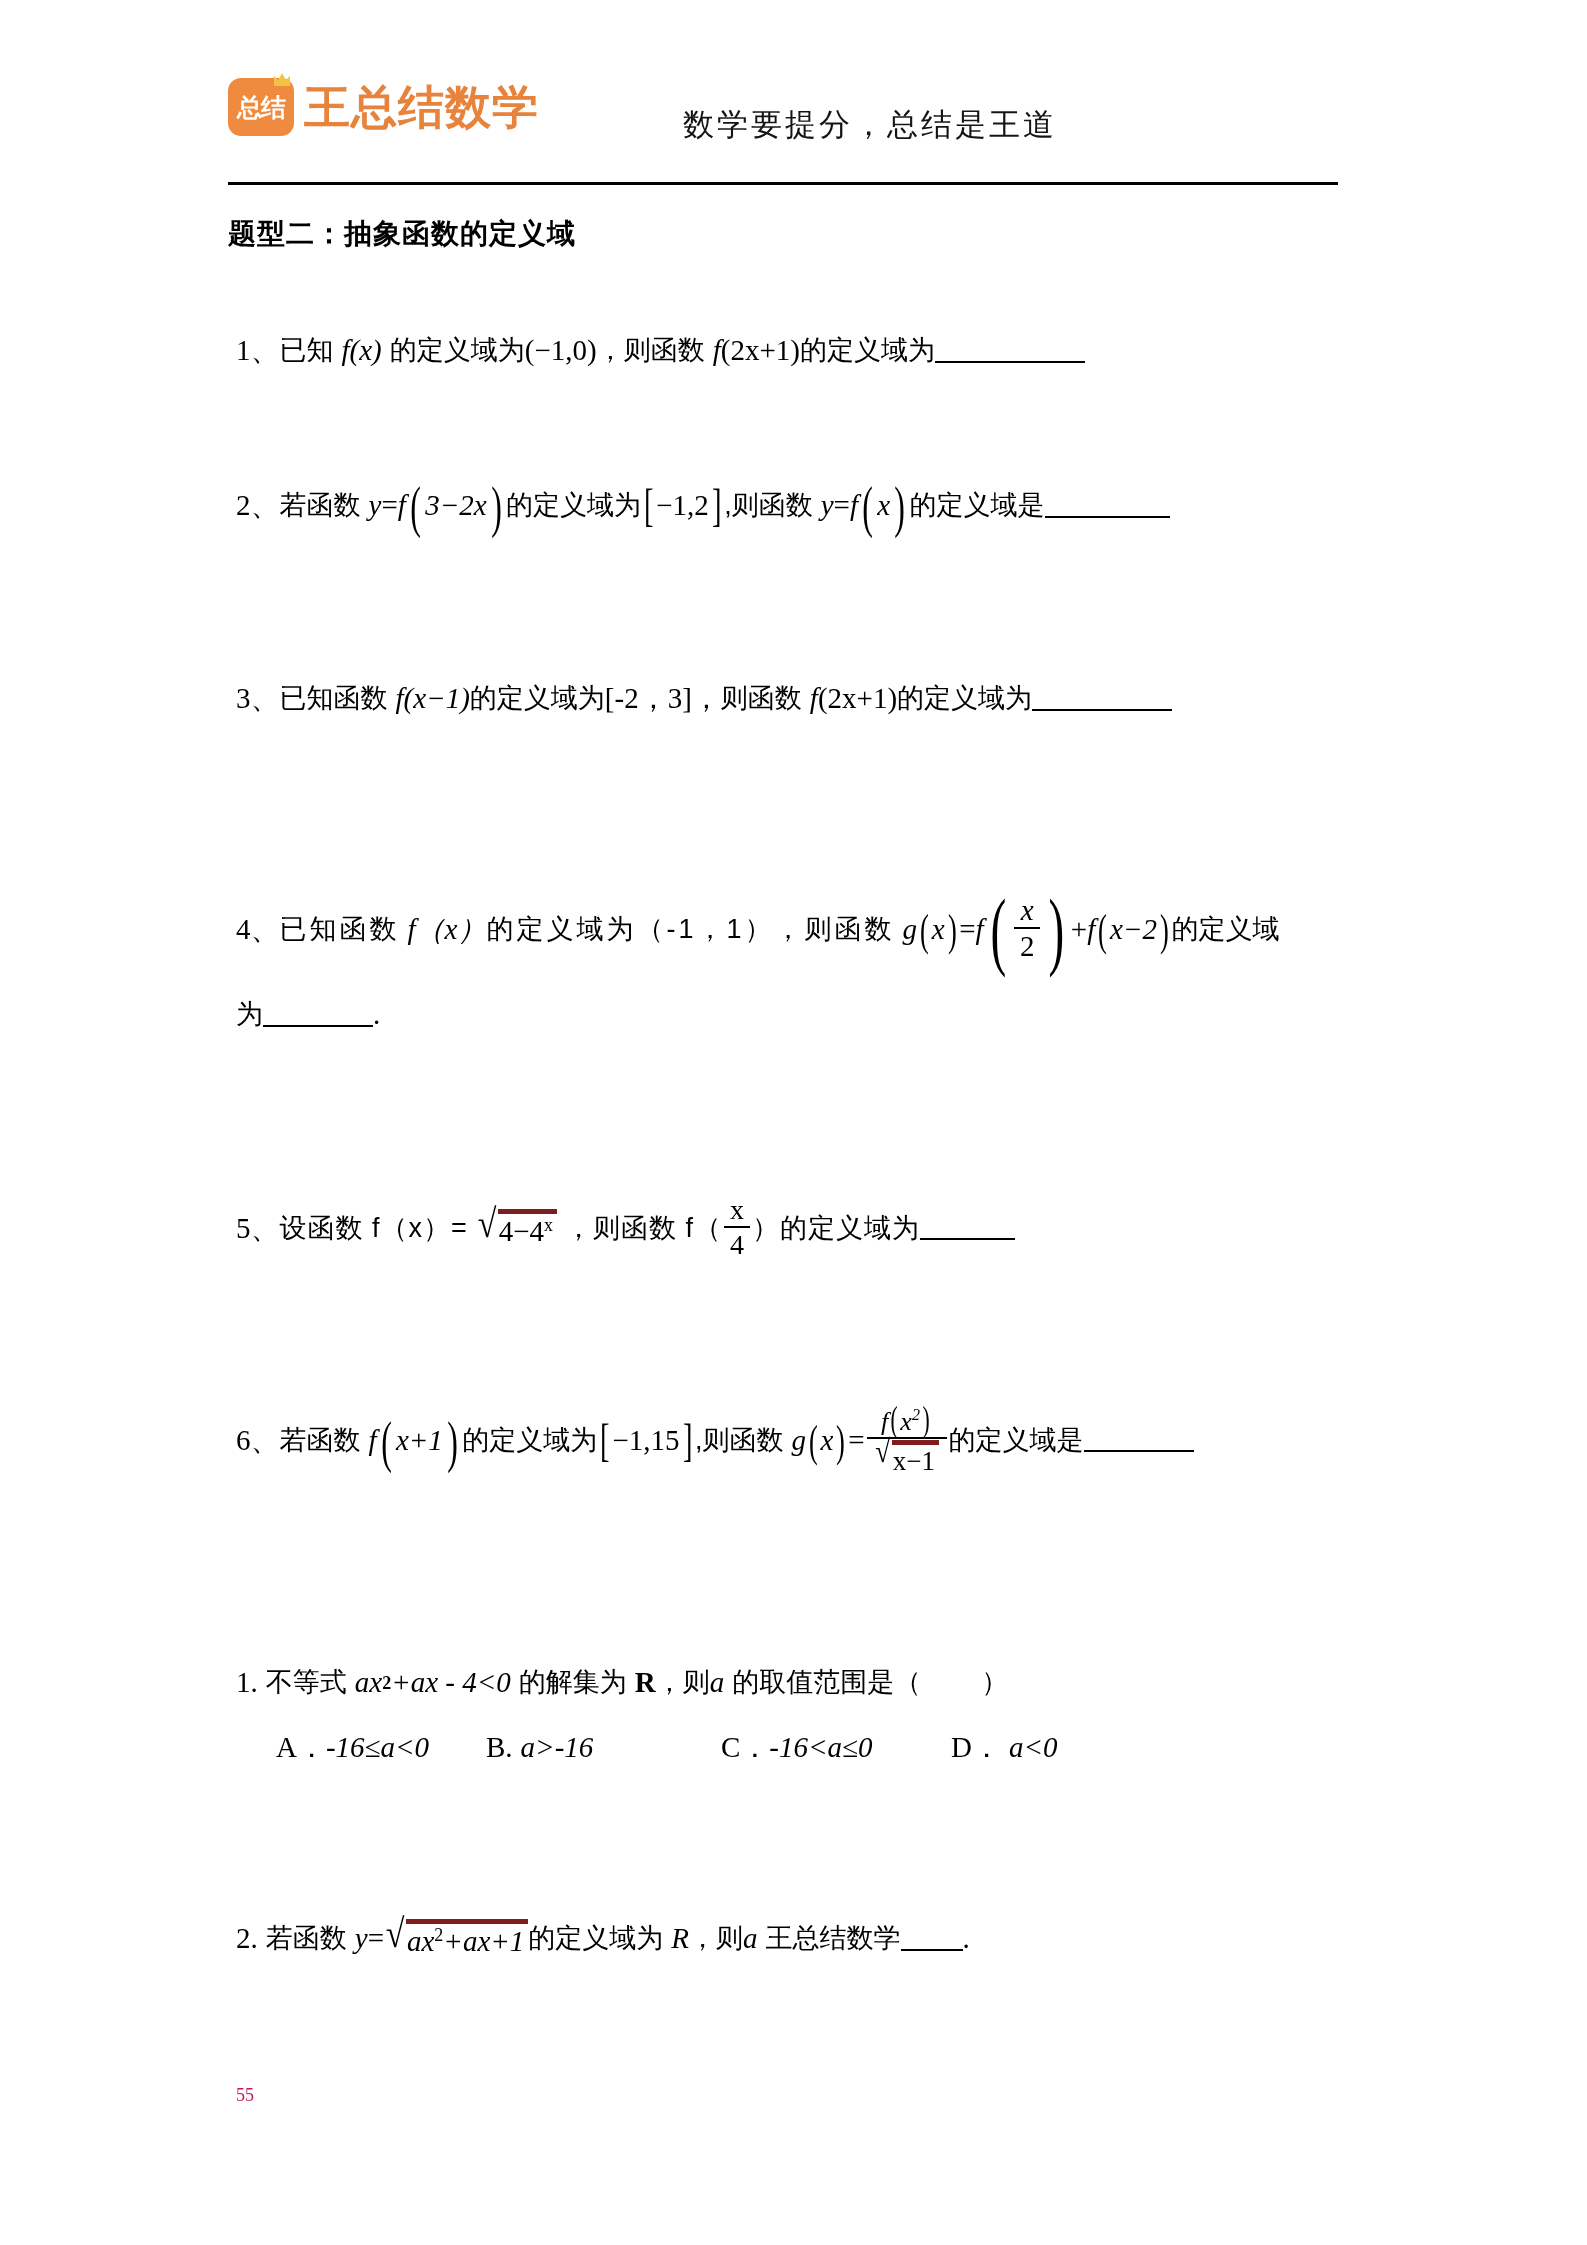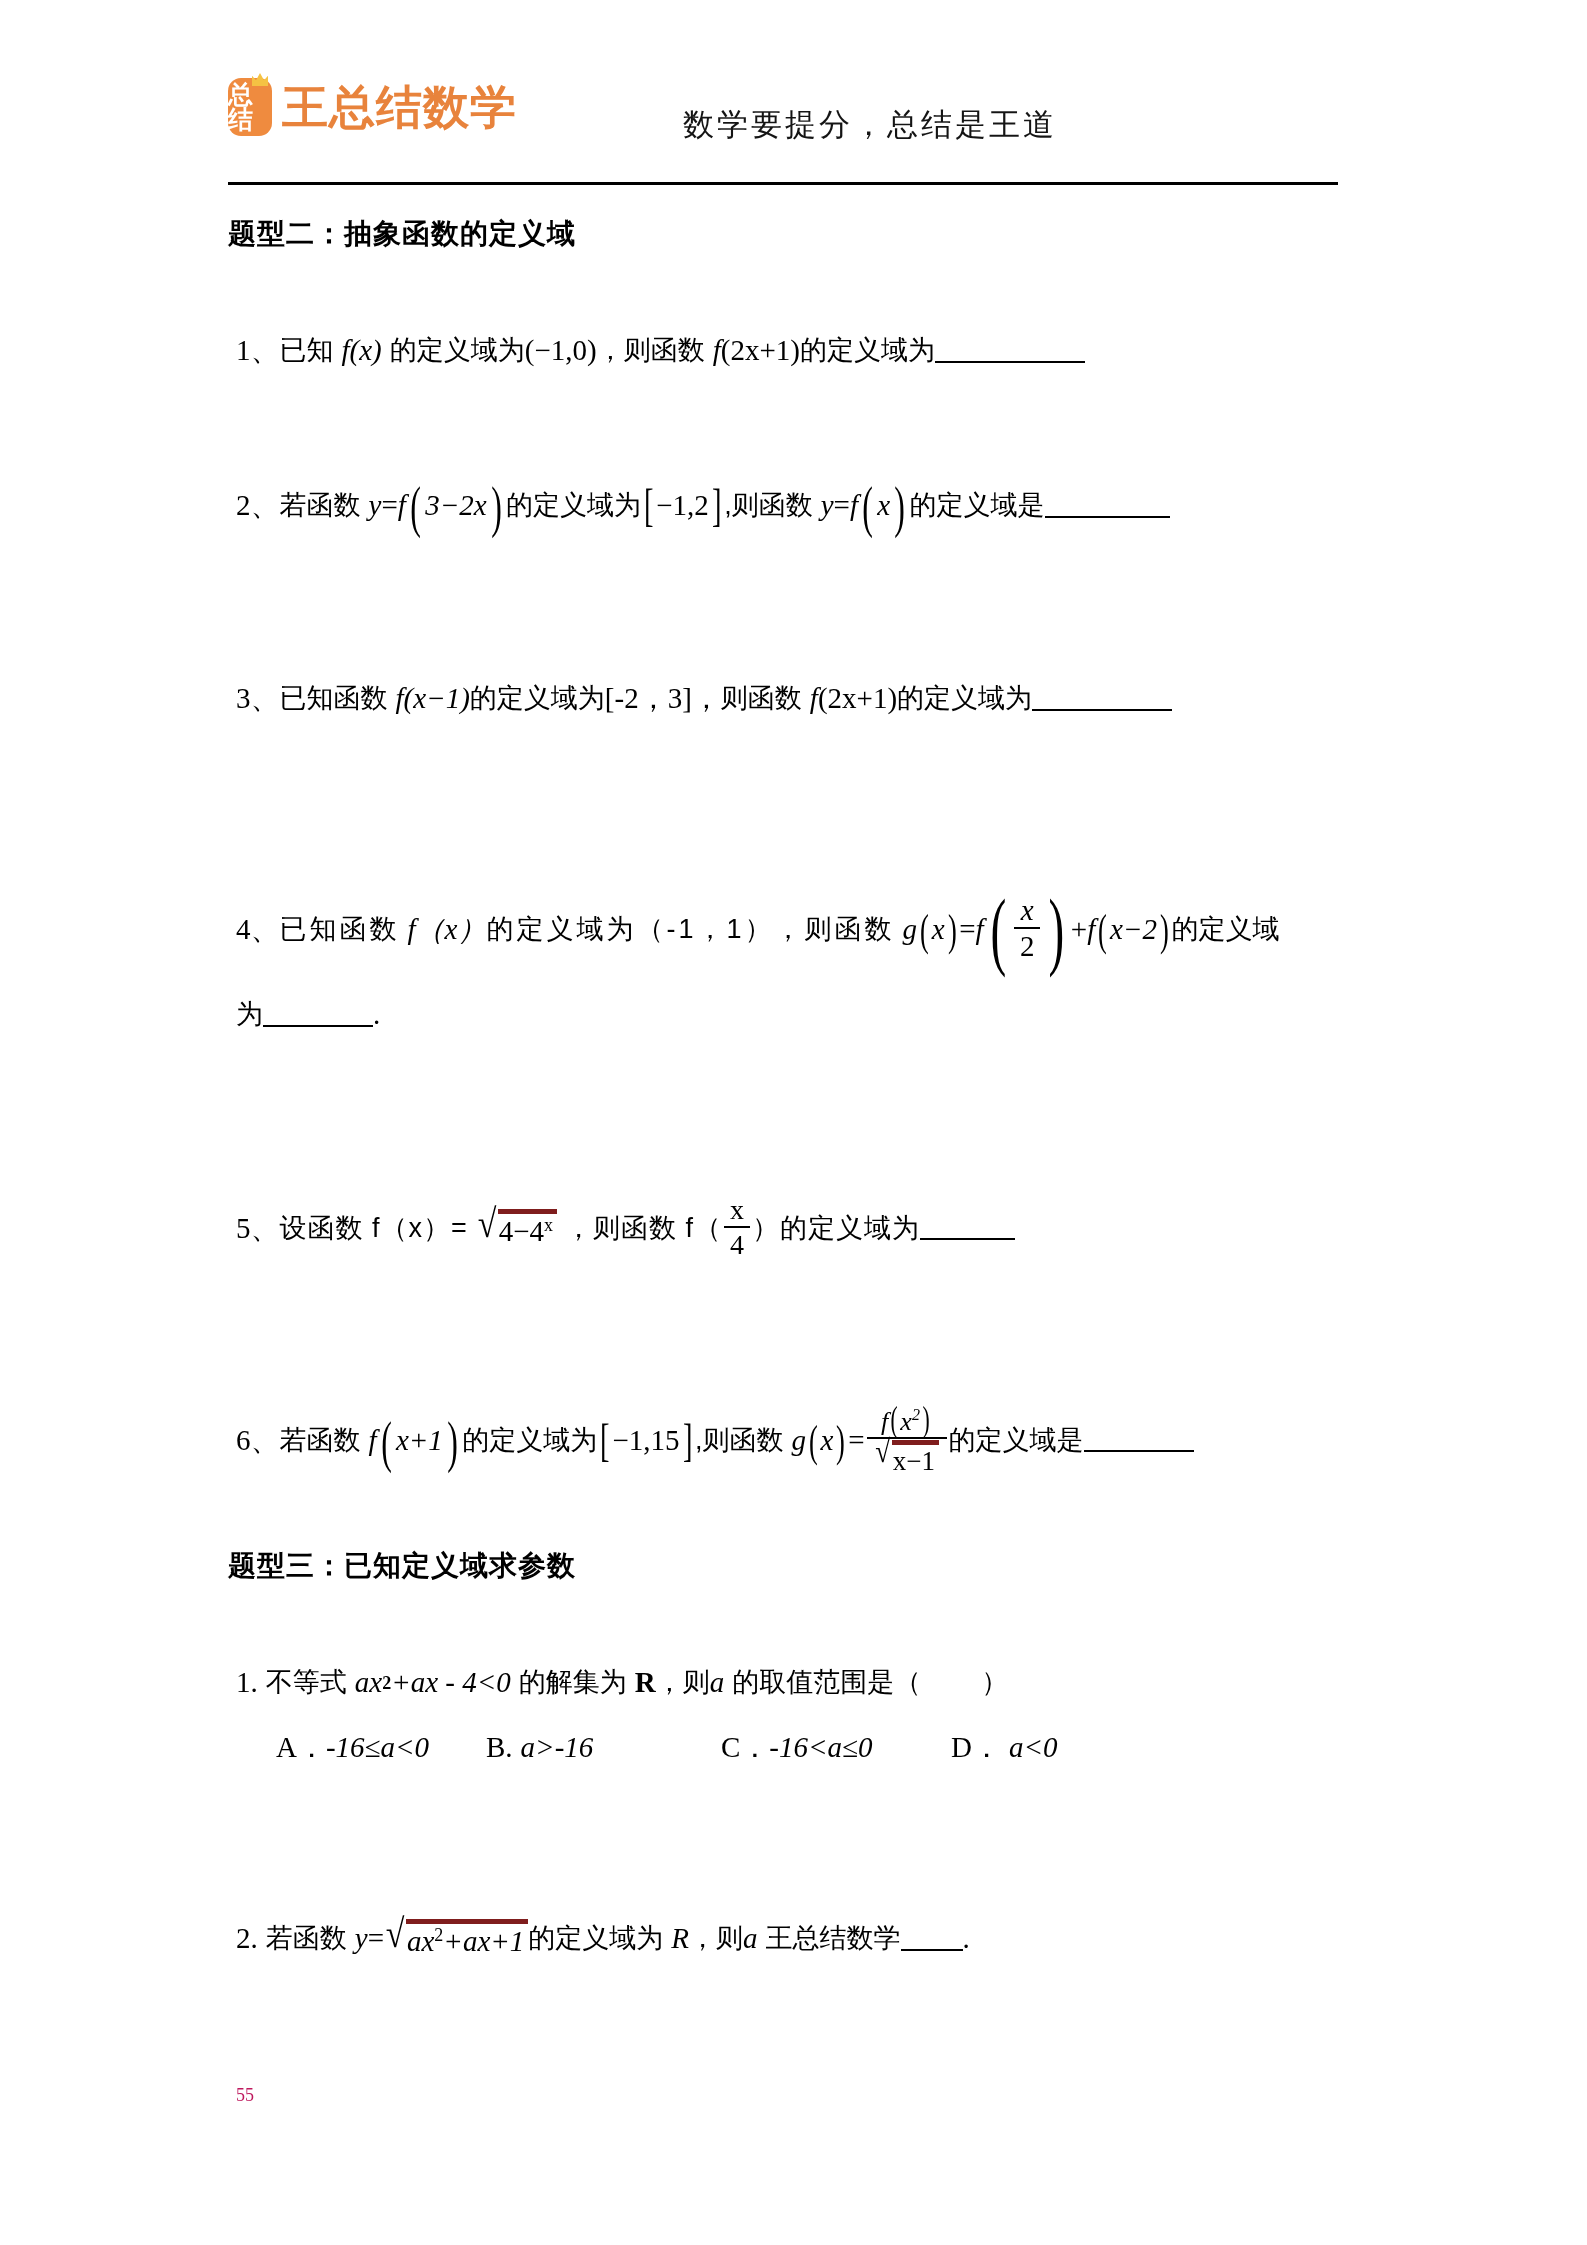--- a/index.html
+++ b/index.html
@@ -33,28 +33,28 @@
   }
   .logo-wrap {
     position: absolute;
     left: 0px;
     top: 18px;
     display: flex;
     align-items: center;
     gap: 10px;
   }
   .logo-mark {
-    width: 44px;
+    width: 66px;
     height: 58px;
     border-radius: 13px;
     background: #ef8b3f;
     position: relative;
     display: flex;
     align-items: center;
-    justify-content: flex-start;
+    justify-content: center;
     box-sizing: border-box;
   }
   .logo-mark-text {
     color: #ffffff;
     font-family: "Liberation Sans", sans-serif;
     font-weight: bold;
     font-size: 25px;
     letter-spacing: -1px;
     line-height: 1;
   }
@@ -397,21 +397,20 @@
         <span class="rad">
           <span class="sign" style="font-size:32px">√</span>
           <span class="body"><span class="mn" style="font-size:27px; ">x−1</span></span>
         </span>
       </span>
     </span>
     <span class="cn">的定义域是</span>
     <span class="blank" style="width:110px;"></span>
   </div>
 
-  <div class="section-heading" style="left:228px; top:1547px;">题型三：已知定义域求参数</div>
 
   <div class="q" style="left:236px; top:1668px;">
     <span class="mn">1.</span>
     <span class="gap"></span>
     <span class="cn">不等式</span>
     <span class="gap"></span>
     <span class="mi">ax</span>
       <span class="sup-up" style="font-weight:bold">2</span>
       <span class="mn" style="font-style:italic">+ax - 4&lt;0</span>
     <span class="gap"></span>

